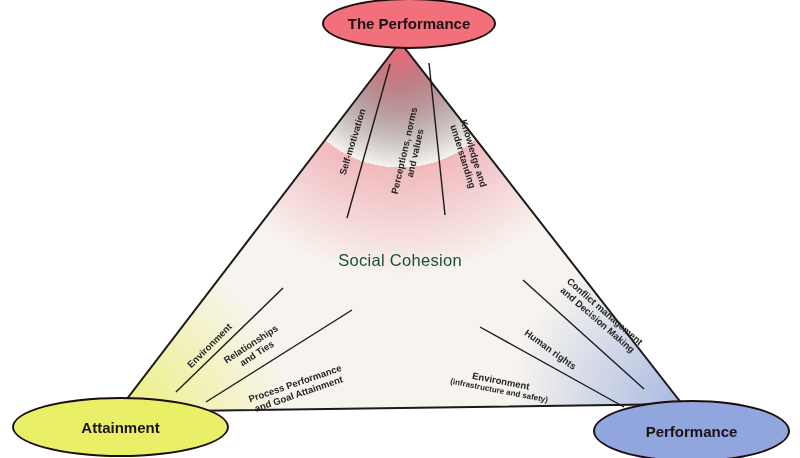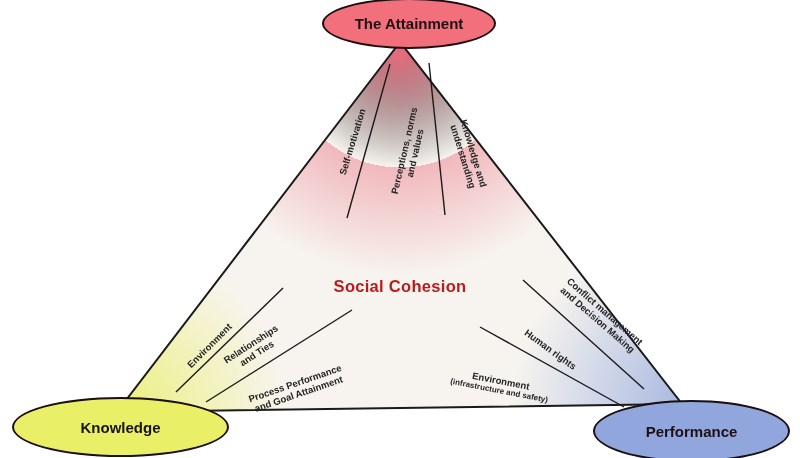--- a/index.html
+++ b/index.html
@@ -11,22 +11,22 @@
   .diagram-svg{position:absolute;left:0;top:0;width:800px;height:458px;}
   .node{
     position:absolute;border:2.5px solid #1c0e10;border-radius:50%;
     display:flex;align-items:center;justify-content:center;
     font-weight:bold;color:#1d1114;
   }
   .node-individual{left:322px;top:-2px;width:170px;height:47px;font-size:15px;}
   .node-community{left:12px;top:397px;width:213px;height:56px;font-size:15px;}
   .node-institutions{left:593px;top:400px;width:193px;height:58px;font-size:15px;}
   .center-title{
-    position:absolute;left:400px;top:286px;transform:translate(-50%,-50%);
-    font-size:16.5px;font-weight:bold;color:#b91c1c;letter-spacing:.3px;white-space:nowrap;
+    position:absolute;left:400px;top:260px;transform:translate(-50%,-50%);
+    font-size:16.5px;font-weight:normal;color:#14532d;letter-spacing:.3px;white-space:nowrap;
   }
   .spoke-label{
     position:absolute;transform-origin:center;
     font-size:9.5px;font-weight:700;color:#242424;
     text-align:center;line-height:1.12;white-space:nowrap;
   }
   .spoke-label .ln{display:block;}
   .spoke-label .ln.small{font-size:8px;font-weight:600;}
   
   .lbl-self{left:353px;top:142px;transform:translate(-50%,-50%) rotate(-73deg);}
@@ -72,24 +72,24 @@
     <line x1="429" y1="63" x2="445" y2="215" stroke="#1a1a1a" stroke-width="1.4"></line>
 
     <line x1="176" y1="392" x2="283" y2="288" stroke="#1a1a1a" stroke-width="1.4"></line>
     <line x1="206" y1="402" x2="352" y2="310" stroke="#1a1a1a" stroke-width="1.4"></line>
 
     <line x1="523" y1="280" x2="644" y2="389" stroke="#1a1a1a" stroke-width="1.4"></line>
     <line x1="480" y1="327" x2="624" y2="407" stroke="#1a1a1a" stroke-width="1.4"></line>
   </svg>
 
   <div class="node node-individual" style="background: rgb(241, 112, 123);">
-    <span>The Attainment</span>
+    <span>The Performance</span>
   </div>
   <div class="node node-community" style="background: rgb(233, 239, 103);">
-    <span>Knowledge</span>
+    <span>Attainment</span>
   </div>
   <div class="node node-institutions" style="background: rgb(144, 166, 221);">
     <span>Performance</span>
   </div>
 
   <div class="center-title">Social Cohesion</div>
 
   <div class="spoke-label lbl-self">
     <span class="ln">Self-motivation</span>
   </div>

